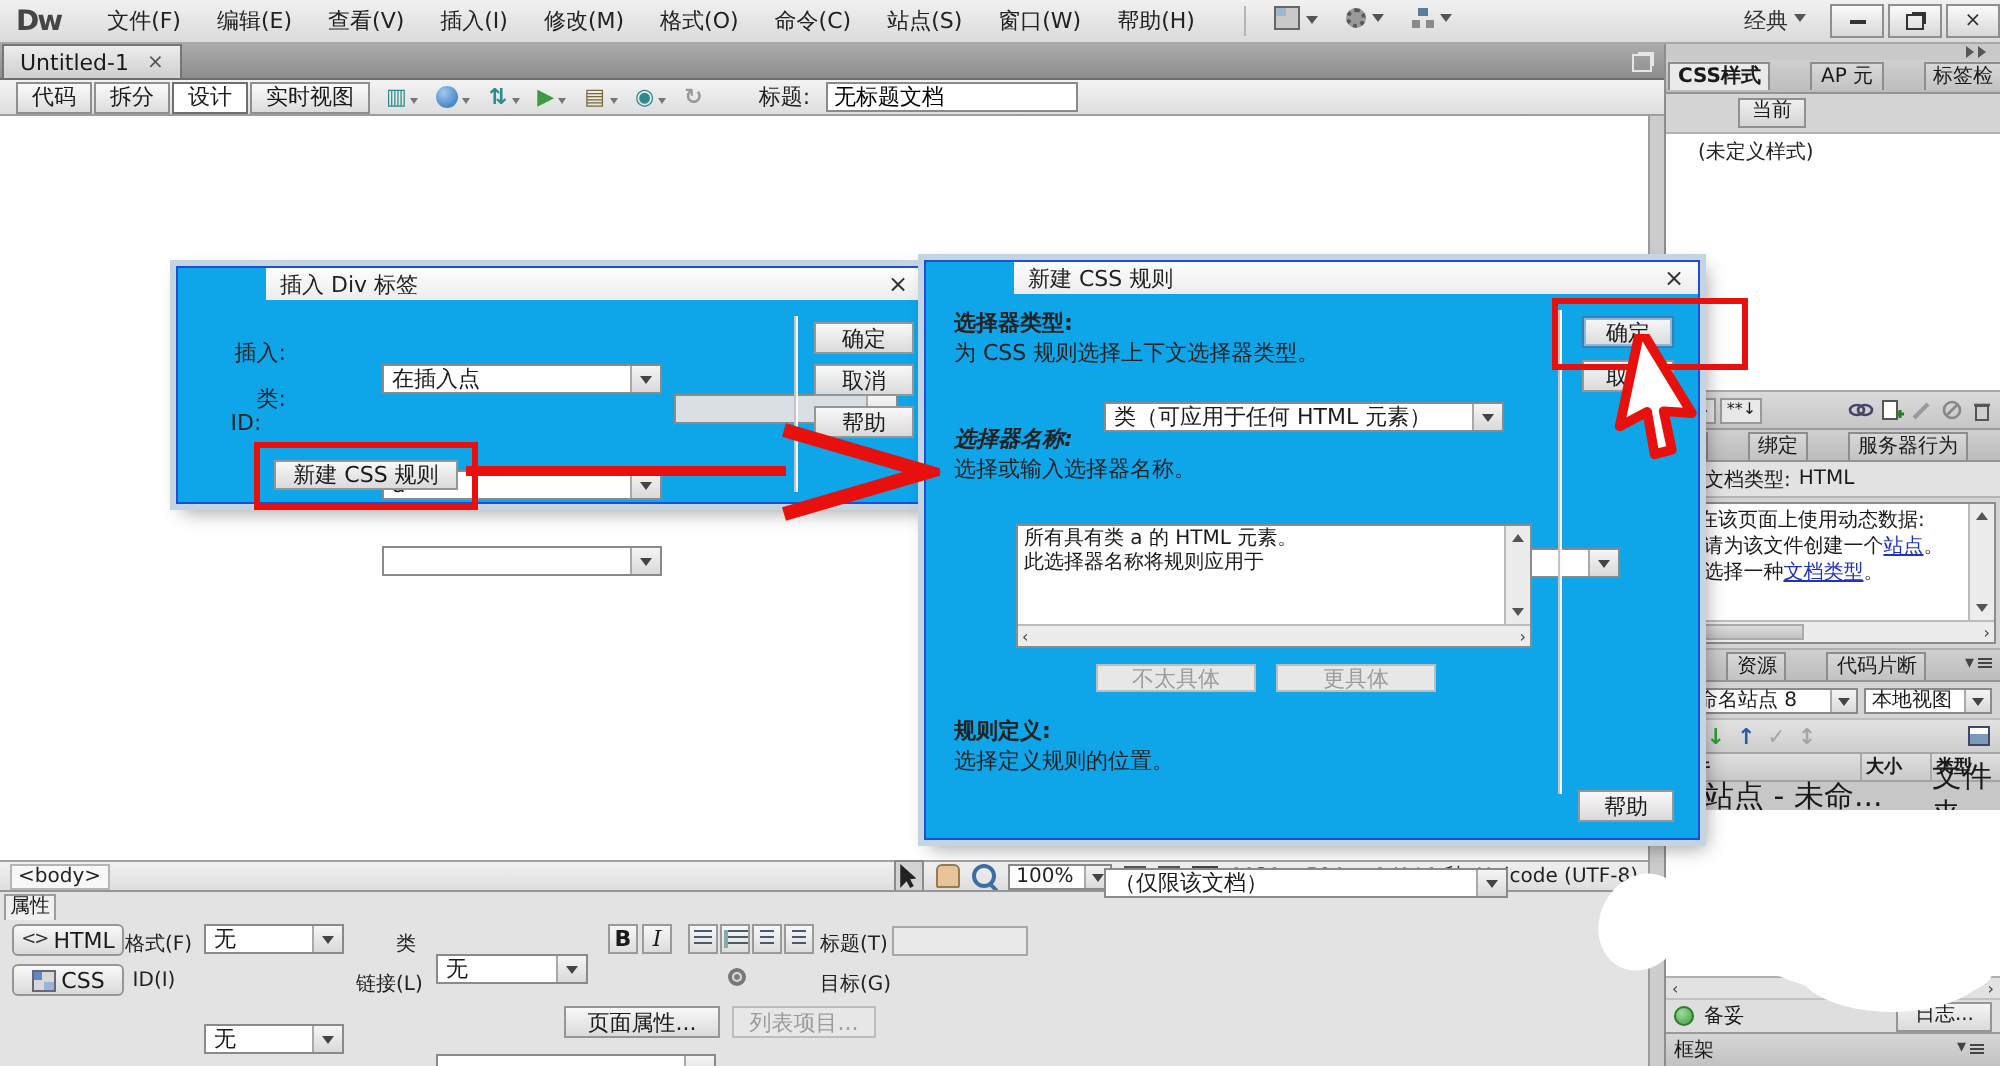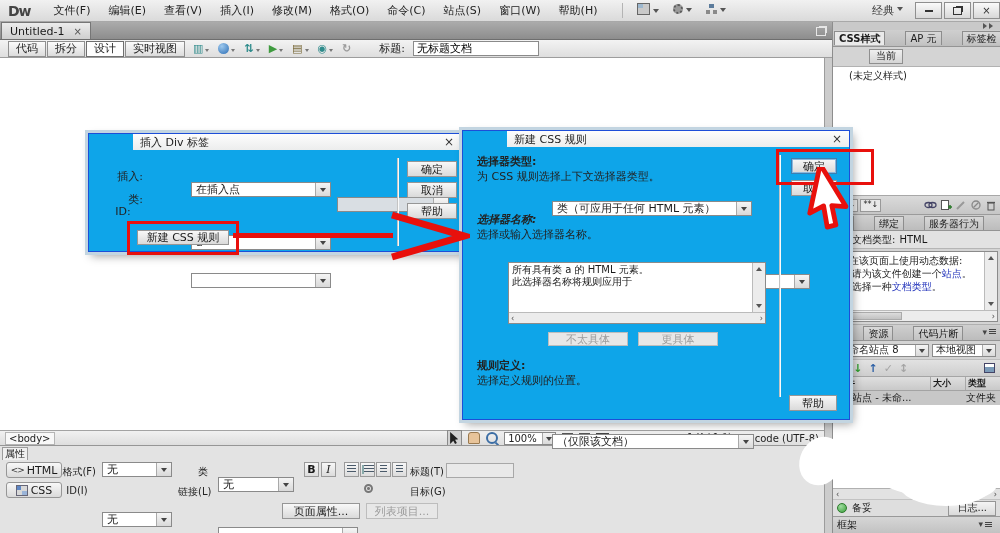--- a/index.html
+++ b/index.html
@@ -114,32 +114,32 @@
   .infobox-wrap{height:76px;padding:2px;box-sizing:border-box;background:#d4d4d4;border-bottom:1px solid #b0b0b0;}
   .infobox{height:100%;background:#fff;border:1px solid #8b8b8b;box-sizing:border-box;display:flex;flex-direction:column;}
   .info-main{flex:1;display:flex;}
   .info-text{flex:1;padding:2px 0 0 3px;line-height:13px;}
   .vscroll{width:12px;background:#ececec;border-left:1px solid #bbb;display:flex;flex-direction:column;justify-content:space-between;align-items:center;padding:1px 0;}
   .tri-up{width:0;height:0;border:3px solid transparent;border-bottom:4px solid #555;}
   .tri-down{width:0;height:0;border:3px solid transparent;border-top:4px solid #555;}
   .hscroll{height:10px;background:#ececec;border-top:1px solid #bbb;display:flex;align-items:center;justify-content:space-between;
            padding:0 2px;font-size:8px;color:#444;}
   .hthumb{flex:1;height:6px;margin:0 2px;background:linear-gradient(#dcdcdc,#c2c2c2);border:1px solid #aaa;max-width:60px;}
-  .blue-link{color:#2233bb;}
+  .blue-link{color:#2233bb;text-decoration:underline;}
   .siterow{height:18px;display:flex;align-items:center;gap:3px;padding:0 2px;background:#d4d4d4;border-bottom:1px solid #bdbdbd;}
   .ftoolbar{height:16px;display:flex;align-items:center;gap:6px;padding:0 5px;background:linear-gradient(#e2e2e2,#cecece);
             border-bottom:1px solid #a5a5a5;font-size:11px;}
   .ficon{font-weight:bold;}
   .ic-expand{margin-left:auto;width:9px;height:8px;border:1px solid #446;background:linear-gradient(#fff 40%,#7a9ab8 40%);}
   .fheaders{height:13px;display:flex;align-items:center;background:linear-gradient(#dfdfdf,#c9c9c9);
             border-bottom:1px solid #a3a3a3;font-weight:bold;font-size:9px;}
   .fh-file{flex:1;padding-left:4px;border-right:1px solid #a8a8a8;}
   .fh-size{width:32px;padding-left:2px;border-right:1px solid #a8a8a8;}
   .fh-type{width:32px;padding-left:2px;}
-  .frow{height:14px;display:flex;align-items:center;background:#c7c7c7;font-size:10px;}
+  .frow{height:14px;display:flex;align-items:center;background:#c7c7c7;font-size:15px;}
   .frow .name{flex:1;display:flex;align-items:center;gap:3px;padding-left:4px;}
   .frow .type{width:34px;}
   .ic-gfolder{width:10px;height:7px;background:#58a158;border:1px solid #2e6b2e;position:relative;flex:none;}
   .ic-gfolder::before{content:"";position:absolute;left:0;top:-3px;width:4px;height:2px;background:#58a158;border:1px solid #2e6b2e;border-bottom:none;}
   .ffiller{flex:1;background:#fff;}
   .fhscroll{height:10px;background:#e2e2e2;border-top:1px solid #b0b0b0;display:flex;align-items:center;justify-content:space-between;padding:0 3px;font-size:8px;color:#444;}
   .fstatus{height:16px;display:flex;align-items:center;gap:5px;padding:0 4px;background:#dedede;border-top:1px solid #c2c2c2;}
   .ic-greendot{width:10px;height:10px;border-radius:50%;background:radial-gradient(circle at 35% 30%,#9fdc9f,#3da03d);border:1px solid #2a7a2a;box-sizing:border-box;}
   .logbtn{margin-left:auto;height:13px;line-height:12px;padding:0 8px;border:1px solid #969696;background:linear-gradient(#f4f4f4,#dadada);}
   .framesbar{height:16px;display:flex;align-items:center;background:linear-gradient(#d6d6d6,#c2c2c2);

